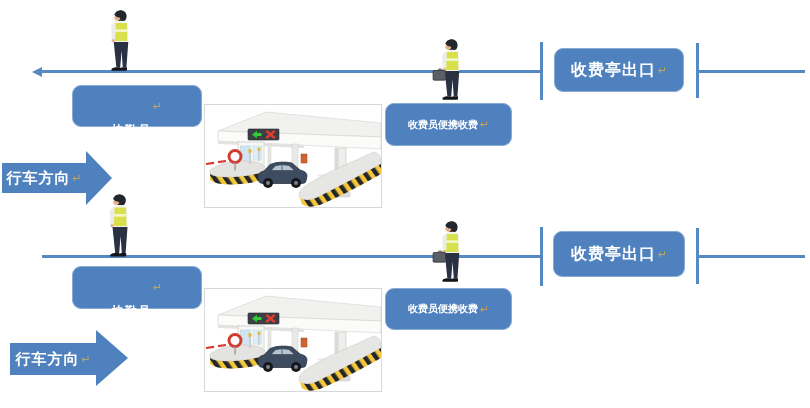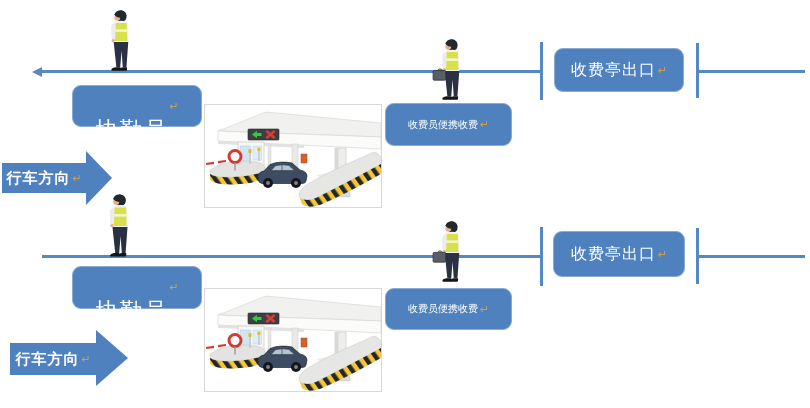--- a/index.html
+++ b/index.html
@@ -12,22 +12,22 @@
   .arrowhead-left{
     position:absolute;width:0;height:0;z-index:1;
     border-top:5px solid transparent;border-bottom:5px solid transparent;
     border-right:10px solid #5589c4;
   }
   .bluebox{
     position:absolute;background:#4e81bd;border:1px solid #89abd3;border-radius:9px;
     display:flex;align-items:center;justify-content:center;color:#ffffff;z-index:3;
     box-sizing:border-box;
   }
-  .boxtext{font-weight:normal;letter-spacing:1px;}
-  .box-aux  .boxtext{font-size:23px;margin-top:48px;}
+  .boxtext{font-weight:bold;letter-spacing:1px;}
+  .box-aux  .boxtext{font-size:12px;margin-top:48px;}
   .box-coll .boxtext{font-size:10px;letter-spacing:0;}
   .box-exit .boxtext{font-size:16px;}
   .retmark{color:#c2a25e;font-size:11px;margin-left:2px;font-weight:normal;}
   .person{position:absolute;z-index:4;}
   .toll{position:absolute;z-index:2;background:#ffffff;}
   .dir-arrow{position:absolute;z-index:3;}
   .dir-body{
     position:absolute;background:#4e81bd;display:flex;align-items:center;justify-content:center;
     color:#ffffff;
   }

